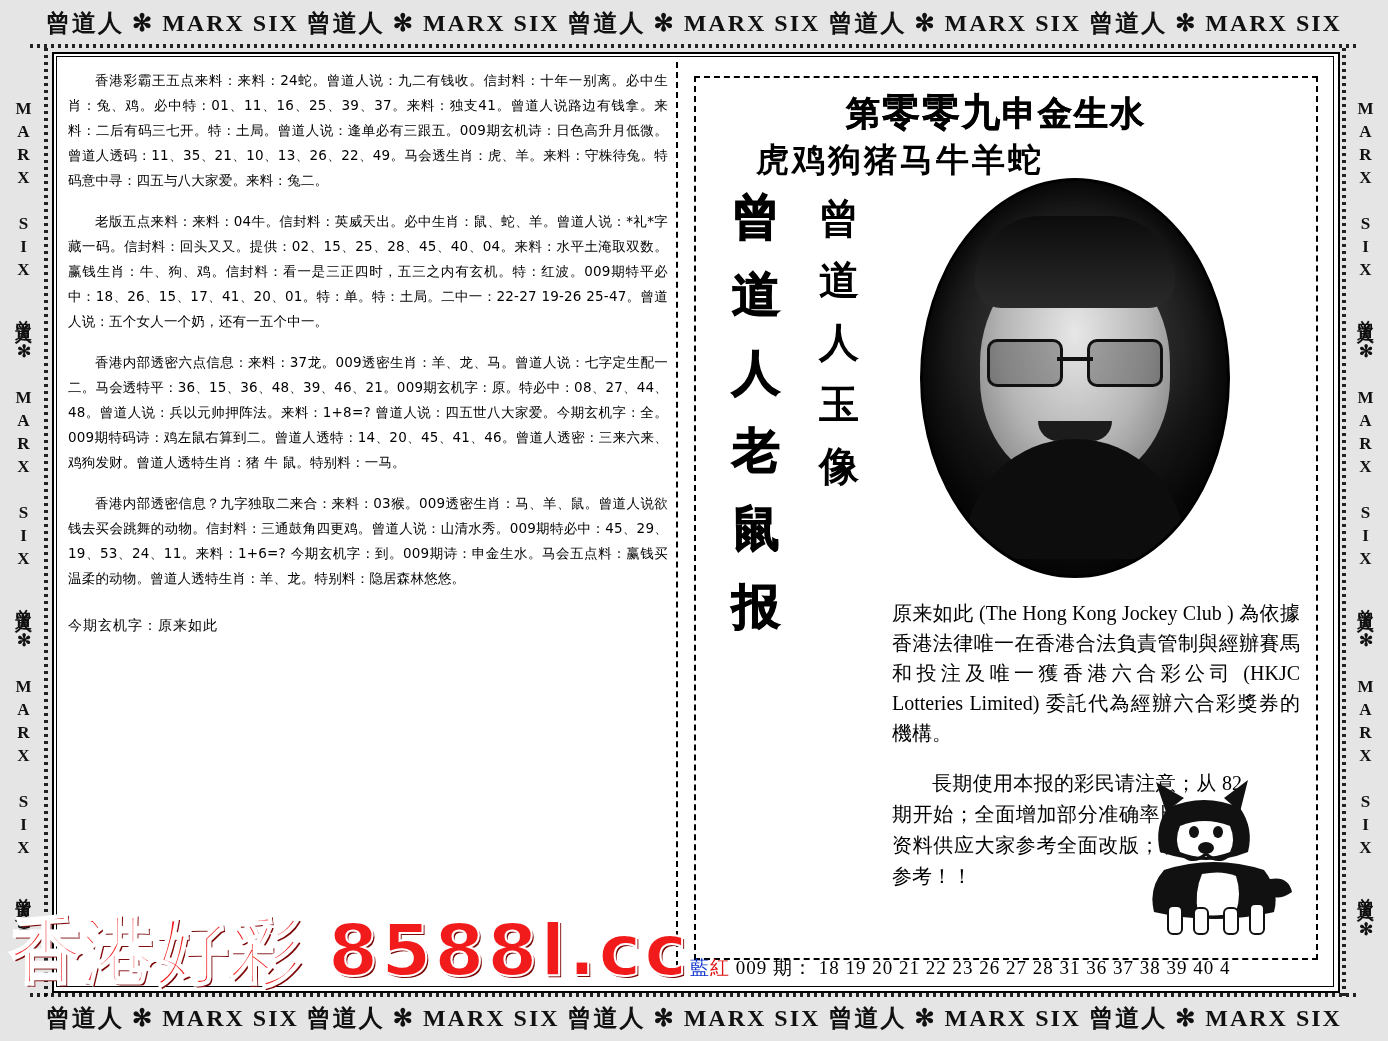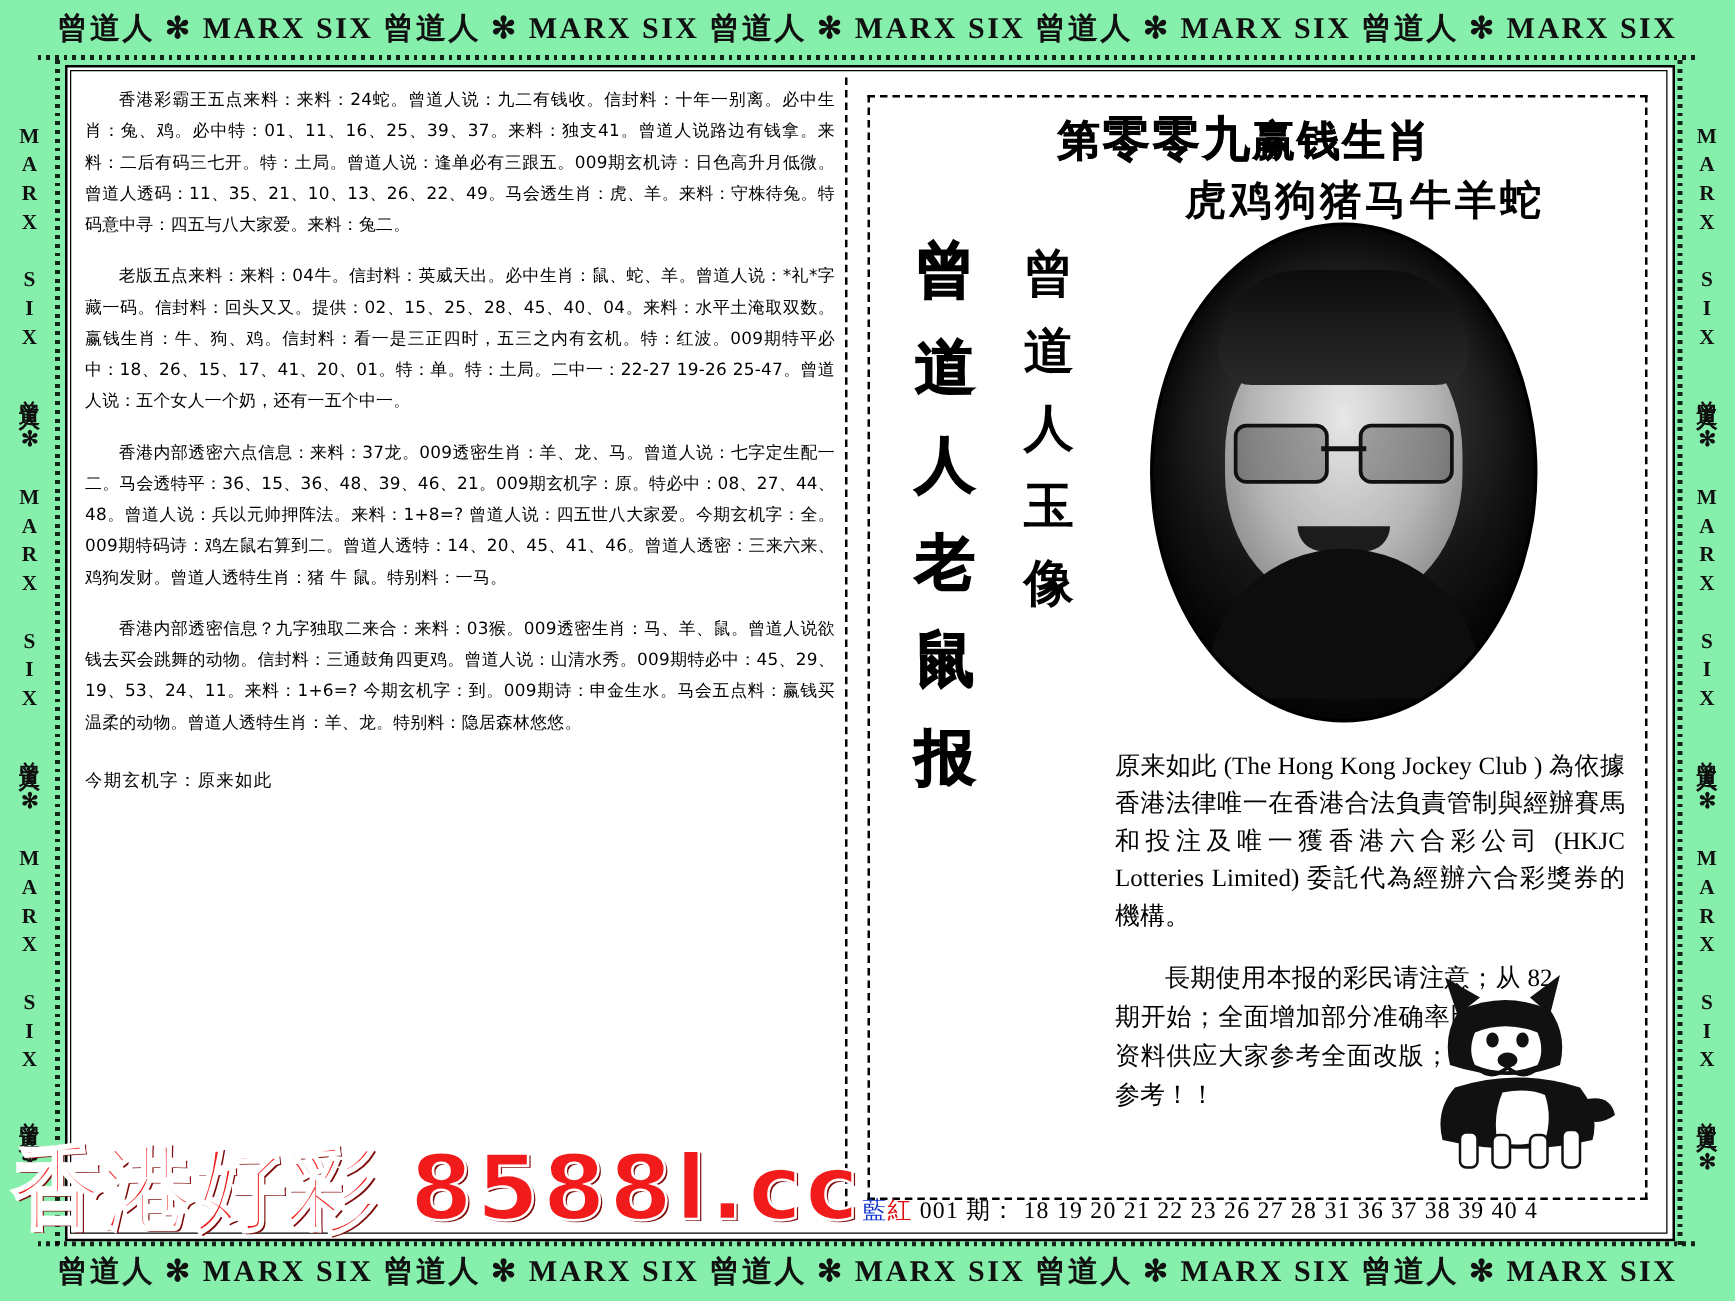--- a/index.html
+++ b/index.html
@@ -5,21 +5,21 @@
   html,body{margin:0;padding:0;}
   body{
     width:1388px;height:1041px;overflow:hidden;
     background:#fff;
     font-family:"DejaVu Sans","Liberation Sans",sans-serif;
     position:relative;
   }
   
   .page{
     position:absolute;inset:0;
-    background:#86efac;
+    background:#e5e5e5;
   }
   .band{
     position:absolute;
     font-family:"Liberation Serif","DejaVu Serif",serif;
     font-weight:bold;
     color:#111;
     white-space:nowrap;
     overflow:hidden;
     letter-spacing:2px;
   }
@@ -93,21 +93,21 @@
     font-weight:bold;
     color:#000;
     font-size:34px;
     letter-spacing:2px;
     line-height:44px;
     -webkit-text-stroke:0.6px #000;
   }
   .title-cn .big{font-size:38px;}
   .subtitle-cn{
     position:absolute;left:60px;top:60px;width:480px;
-    text-align:right;
+    text-align:left;
     font-family:"Liberation Serif","DejaVu Serif",serif;
     font-weight:bold;
     font-size:33px;
     letter-spacing:3px;
   }
   .vert-title{
     position:absolute;left:14px;top:100px;
     width:92px;
     text-align:center;
     font-family:"Liberation Serif","DejaVu Serif",serif;
@@ -246,21 +246,21 @@
     <div class="para">香港内部透密六点信息：来料：37龙。009透密生肖：羊、龙、马。曾道人说：七字定生配一二。马会透特平：36、15、36、48、39、46、21。009期玄机字：原。特必中：08、27、44、48。曾道人说：兵以元帅押阵法。来料：1+8=? 曾道人说：四五世八大家爱。今期玄机字：全。009期特码诗：鸡左鼠右算到二。曾道人透特：14、20、45、41、46。曾道人透密：三来六来、鸡狗发财。曾道人透特生肖：猪 牛 鼠。特别料：一马。</div>
     <div class="para">香港内部透密信息？九字独取二来合：来料：03猴。009透密生肖：马、羊、鼠。曾道人说欲钱去买会跳舞的动物。信封料：三通鼓角四更鸡。曾道人说：山清水秀。009期特必中：45、29、19、53、24、11。来料：1+6=? 今期玄机字：到。009期诗：申金生水。马会五点料：赢钱买温柔的动物。曾道人透特生肖：羊、龙。特别料：隐居森林悠悠。</div>
     <div class="joke-title">今期玄机字：原来如此</div>
   </div>
 
   <div class="vsep"></div>
 
   <div class="right-panel">
 
     <div class="title-cn">
-      <span>第</span><span class="big">零零九</span><span>赢钱生肖</span>
+      <span>第</span><span class="big">零零九</span><span>申金生水</span>
     </div>
 
     <div class="subtitle-cn">虎鸡狗猪马牛羊蛇</div>
 
     <div class="vert-title">曾<br>道<br>人<br>老<br>鼠<br>报</div>
     <div class="vert-sub">曾<br>道<br>人<br>玉<br>像</div>
 
     <div class="photo-wrap">
       <div class="photo-oval">
         <div class="face"></div>
@@ -296,21 +296,21 @@
         <rect x="88" y="134" width="14" height="26" rx="5" fill="#fff" stroke="#111" stroke-width="2"></rect>
         <rect x="118" y="134" width="14" height="26" rx="5" fill="#fff" stroke="#111" stroke-width="2"></rect>
         <rect x="144" y="130" width="14" height="30" rx="5" fill="#fff" stroke="#111" stroke-width="2"></rect>
         <path d="M160 106 q22 -6 26 12 q-14 10 -26 2 Z" fill="#111"></path>
       </svg>
     </div>
   </div>
 
   <div class="bottom-nums">
     <span class="blue">藍</span><span class="red">紅</span>
-    <span>001 期：</span>
+    <span>009 期：</span>
     <span>18 19 20 21 22 23 26 27 28 31 36 37 38 39 40 4</span>
   </div>
 
   <div class="watermark">
     <span>香港好彩</span>
     <span class="num">8588l.cc</span>
   </div>
 
 </div>
 

